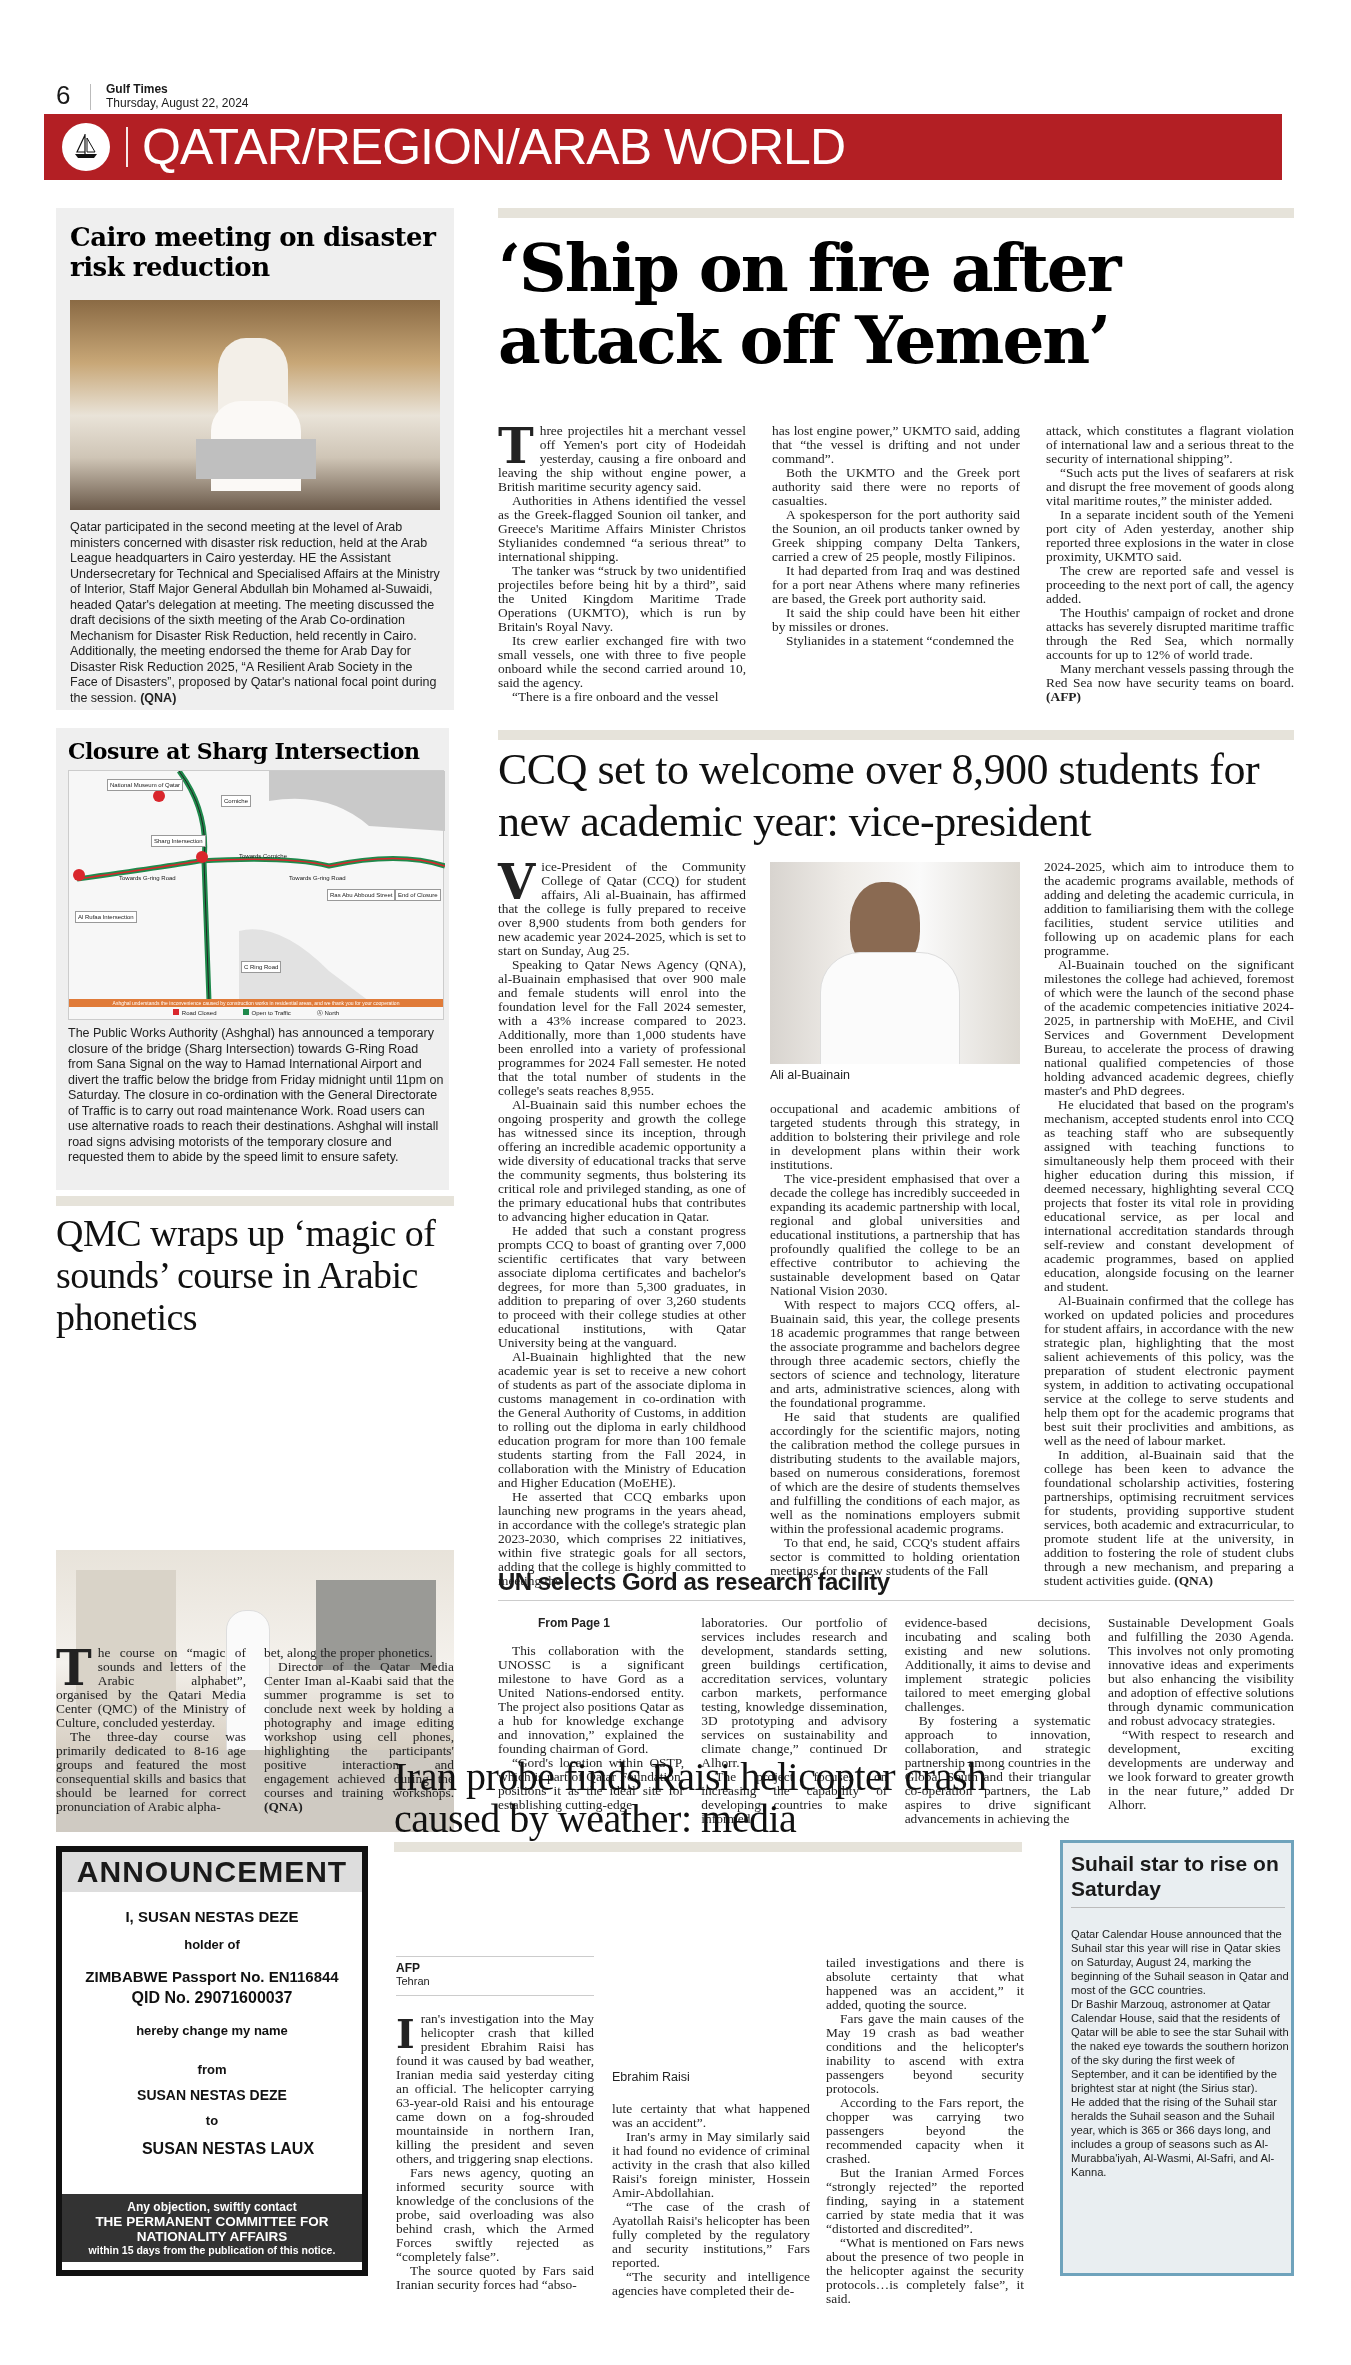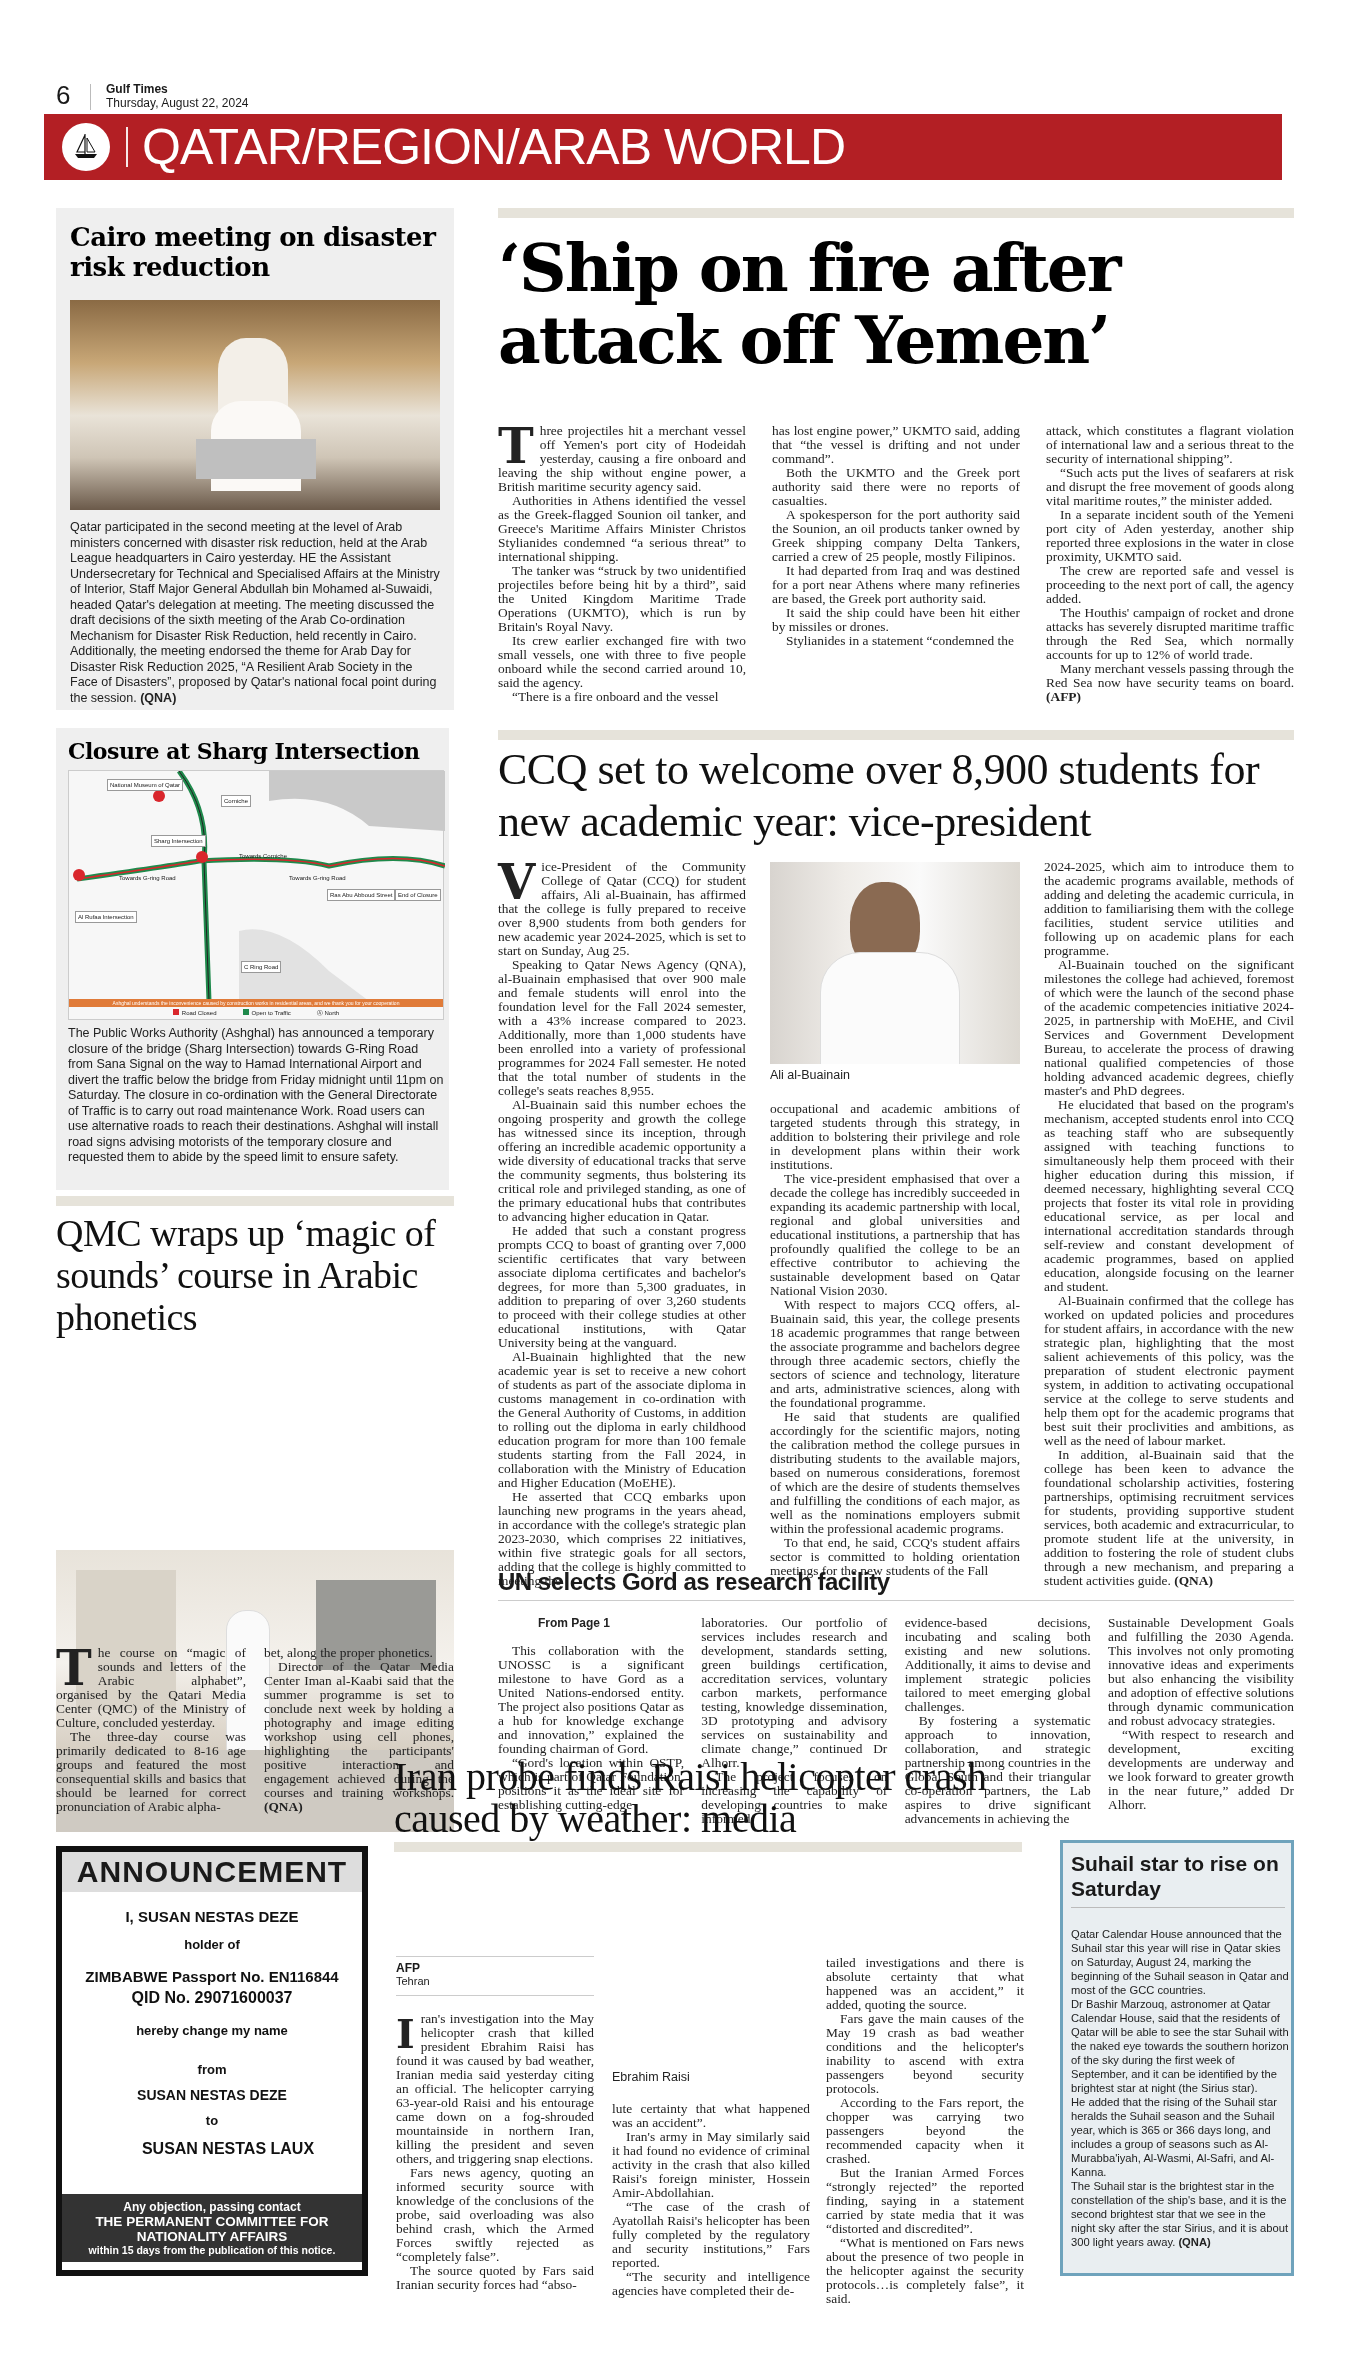--- a/index.html
+++ b/index.html
@@ -216,21 +216,21 @@
   <div class="ann-line" style="margin-top:16px;font-size:15px;font-weight:normal;font-weight:600;">I, SUSAN NESTAS DEZE</div>
   <div class="ann-line" style="margin-top:12px;font-size:13px;">holder of</div>
   <div class="ann-line" style="margin-top:16px;font-size:15px;">ZIMBABWE Passport No. EN116844</div>
   <div class="ann-line" style="margin-top:4px;font-size:16px;">QID No. 29071600037</div>
   <div class="ann-line" style="margin-top:16px;font-size:13px;">hereby change my name</div>
   <div class="ann-line" style="margin-top:24px;font-size:13px;">from</div>
   <div class="ann-line" style="margin-top:10px;font-size:14px;">SUSAN NESTAS DEZE</div>
   <div class="ann-line" style="margin-top:10px;font-size:13px;">to</div>
   <div class="ann-line" style="margin-top:12px;font-size:16px;font-weight:900;padding-left:32px;">SUSAN NESTAS LAUX</div>
   <div class="ann-foot" style="position:absolute;left:0;bottom:8px;width:100%;padding:6px 0;">
-    <div style="font-size:12px;">Any objection, passing contact</div>
+    <div style="font-size:12px;">Any objection, swiftly contact</div>
     <div style="font-size:13.5px;font-weight:900;">THE PERMANENT COMMITTEE FOR</div>
     <div style="font-size:13.5px;font-weight:900;">NATIONALITY AFFAIRS</div>
     <div style="font-size:10.5px;">within 15 days from the publication of this notice.</div>
   </div>
 </div>
 
 <div class="abs rule-beige" style="left:394px;top:1842px;width:628px;"></div>
 <div class="abs headline-light" style="left:394px;top:1756px;width:640px;font-size:40px;line-height:42px;">Iran probe finds Raisi helicopter crash caused by weather: media</div>
 <div class="abs" style="left:396px;top:1956px;width:198px;border-top:1px solid #ccc;border-bottom:1px solid #ccc;padding:4px 0 8px;">
   <div class="sans" style="font-weight:bold;font-size:12px;">AFP</div>
@@ -256,15 +256,14 @@
   <p>But the Iranian Armed Forces “strongly rejected” the reported finding, saying in a statement carried by state media that it was “distorted and discredited”.</p>
   <p>“What is mentioned on Fars news about the presence of two people in the helicopter against the security protocols…is completely false”, it said.</p>
 </div>
 
 <div class="abs suhail-box" style="left:1060px;top:1840px;width:234px;height:436px;">
   <div class="sans" style="position:absolute;left:8px;top:8px;width:214px;font-weight:bold;font-size:21px;line-height:25px;border-bottom:1px solid #bbb;padding-bottom:6px;">Suhail star to rise on Saturday</div>
   <div class="caption" style="position:absolute;left:8px;top:84px;width:218px;font-size:11.2px;line-height:14px;">
     <div>Qatar Calendar House announced that the Suhail star this year will rise in Qatar skies on Saturday, August 24, marking the beginning of the Suhail season in Qatar and most of the GCC countries.</div>
     <div>Dr Bashir Marzouq, astronomer at Qatar Calendar House, said that the residents of Qatar will be able to see the star Suhail with the naked eye towards the southern horizon of the sky during the first week of September, and it can be identified by the brightest star at night (the Sirius star).</div>
     <div>He added that the rising of the Suhail star heralds the Suhail season and the Suhail year, which is 365 or 366 days long, and includes a group of seasons such as Al-Murabba'iyah, Al-Wasmi, Al-Safri, and Al-Kanna.</div>
-    <div><span>The Suhail star is the brightest star in the constellation of the ship's base, and it is the second brightest star that we see in the night sky after the star Sirius, and it is about 300 light years away.</span> <b>(QNA)</b></div>
   </div>
 </div>
 
 </body></html>

